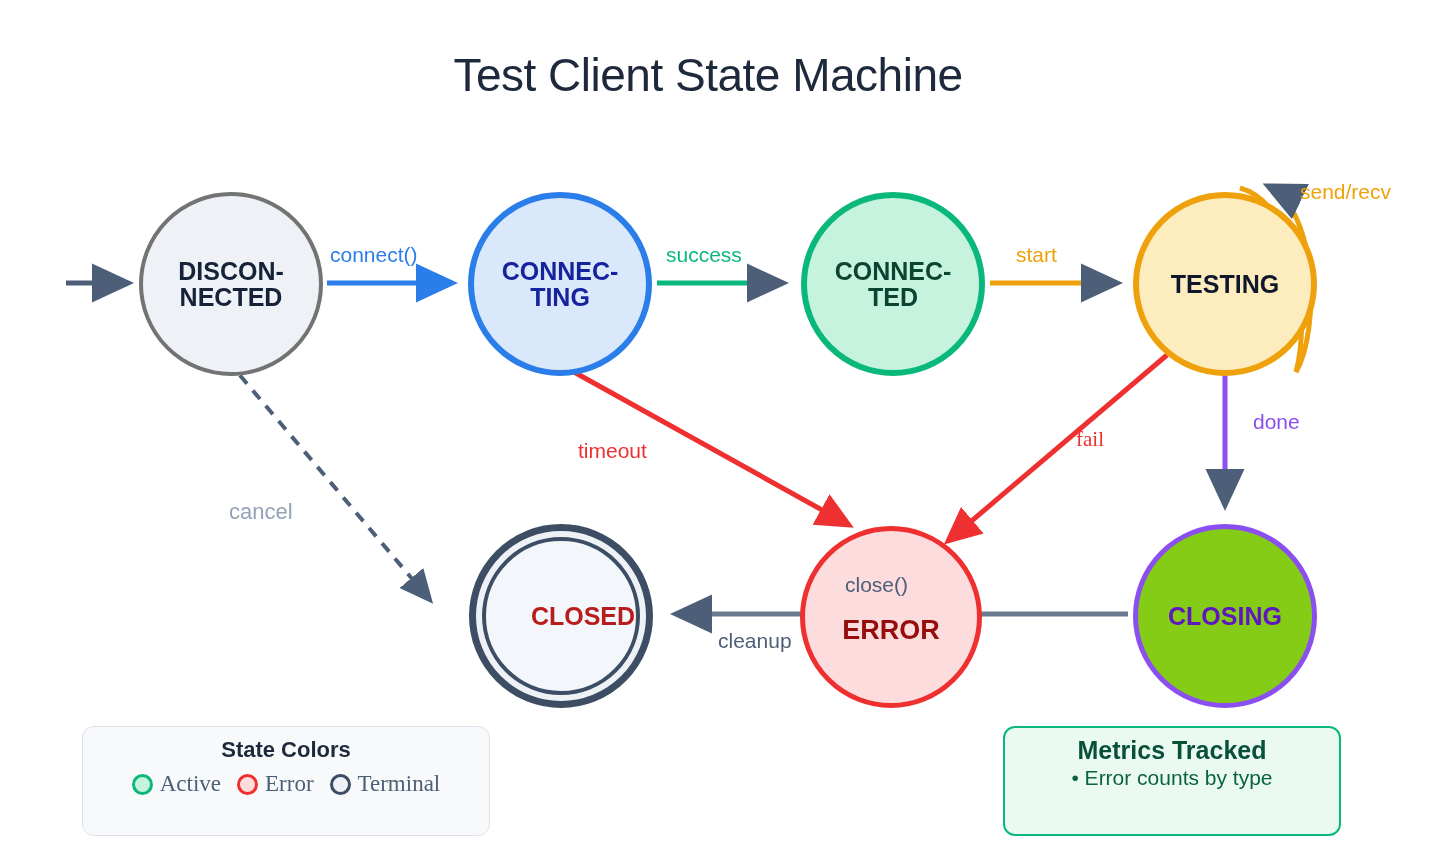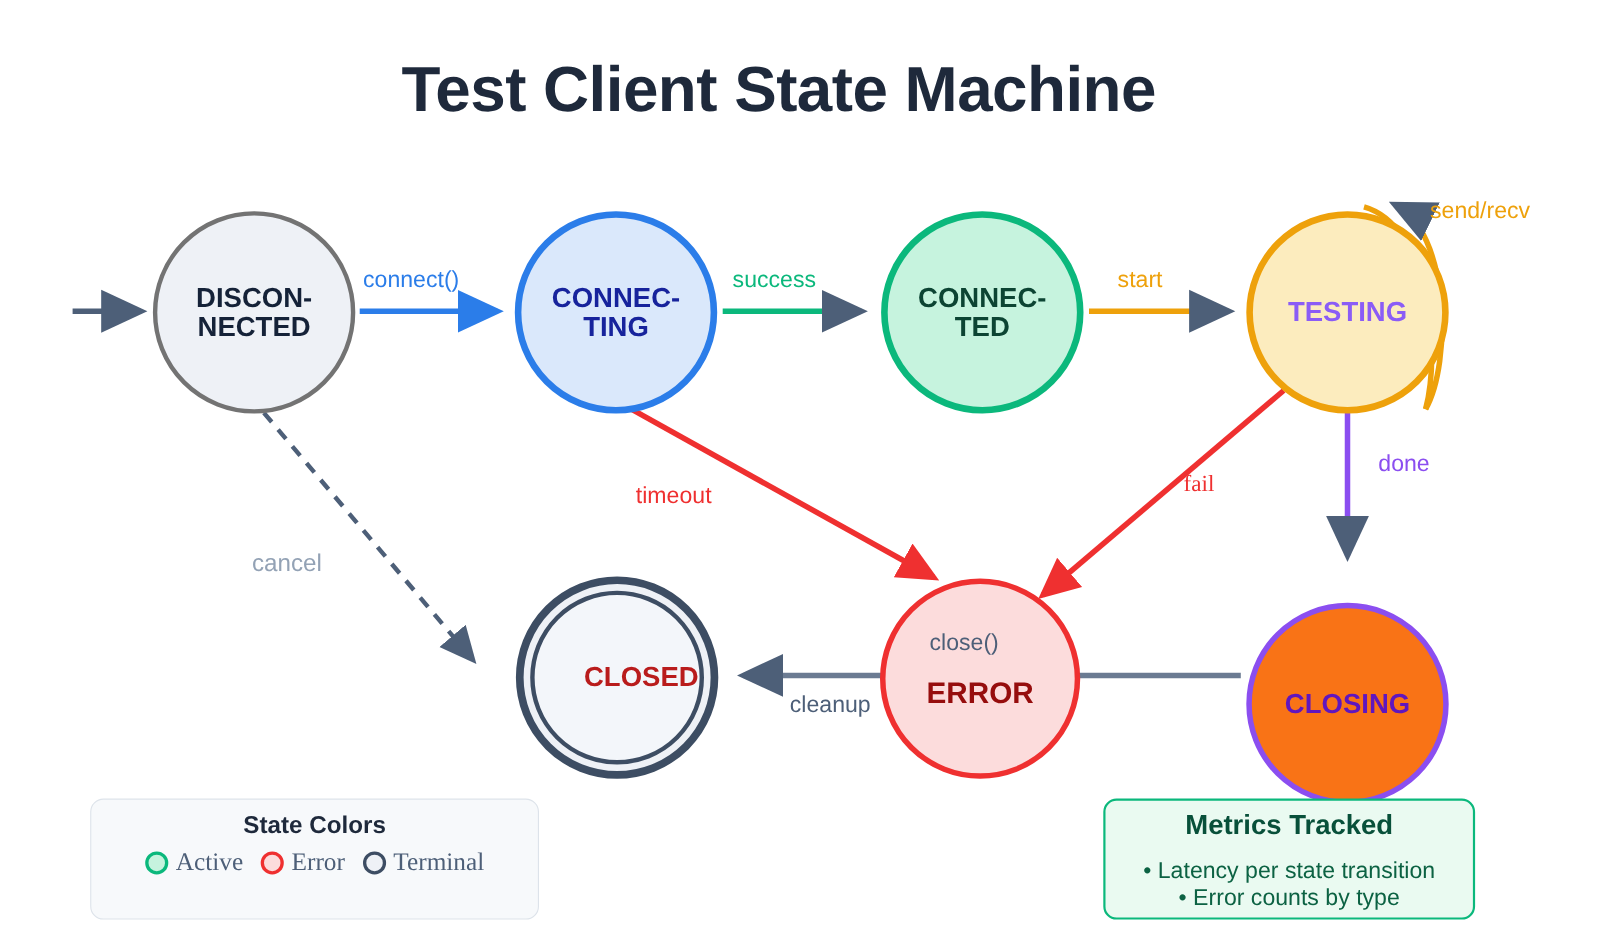--- a/index.html
+++ b/index.html
@@ -21,22 +21,22 @@
     inset: 0;
     width: 1456px;
     height: 855px;
   }
   .diagram-title {
     position: absolute;
     top: 48px;
     left: 0;
     width: 1416px;
     text-align: center;
-    font-size: 58px;
-    font-weight: bold;
+    font-size: 46px;
+    font-weight: normal;
     color: #1e293b;
     letter-spacing: -0.5px;
   }
   .node {
     position: absolute;
     border-radius: 50%;
     display: flex;
     align-items: center;
     justify-content: center;
     text-align: center;
@@ -68,21 +68,21 @@
     background: #c6f3de;
     border: 6px solid #0bb87c;
   }
   #node-connected .node-label { font-size: 25px; color: #0c4433; }
 
   #node-testing {
     left: 1133px; top: 192px; width: 184px; height: 184px;
     background: #fcecbe;
     border: 6px solid #eea10b;
   }
-  #node-testing .node-label { font-size: 25px; color: #8b5cf6; }
+  #node-testing .node-label { font-size: 25px; color: #0f172a; }
 
   #node-closed {
     left: 469px; top: 524px; width: 184px; height: 184px;
     background: #eef1f6;
     border: 7px solid #3d4d63;
   }
   #node-closed .node-label { font-size: 25px; color: #b91c1c; margin-left: 44px; }
   #node-closed::before {
     content: "";
     position: absolute;
@@ -94,22 +94,22 @@
   #node-closed .node-label { position: relative; z-index: 2; }
 
   #node-error {
     left: 800px; top: 526px; width: 182px; height: 182px;
     background: #fcdcdc;
     border: 5px solid #ef3030;
   }
   #node-error .node-label { font-size: 27px; color: #960d0d; margin-top: 26px; }
 
   #node-closing {
-    left: 1133px; top: 548px; width: 184px; height: 184px;
-    background: #f97316;
+    left: 1133px; top: 524px; width: 184px; height: 184px;
+    background: #84cc16;
     border: 5px solid #8b4ef0;
   }
   #node-closing .node-label { font-size: 25px; color: #6016be; }
 
   
   .edge-label {
     position: absolute;
     font-size: 21px;
     white-space: nowrap;
     pointer-events: none;
@@ -161,21 +161,21 @@
     box-sizing: border-box;
     display: inline-block;
   }
   #legend-metrics {
     left: 1003px; top: 726px; width: 338px; height: 110px;
     background: #eafaf1;
     border: 2px solid #0bb87c;
     padding-top: 8px;
   }
   #legend-metrics .legend-title {
-    font-size: 25px; font-weight: bold; color: #08503a; margin-bottom: 14px;
+    font-size: 25px; font-weight: bold; color: #08503a; margin-bottom: 0;
   }
   #legend-metrics .metric-line {
     font-size: 21px; color: #0c6243; line-height: 1.2;
   }
 </style>
 </head>
 <body>
 
 <svg id="canvas" viewBox="0 0 1456 855">
   <defs>
@@ -289,15 +289,14 @@
     </div>
     <div class="legend-item">
       <span class="swatch" style="background:#eef1f6;border:3px solid #3d4d63;"></span>
       <span>Terminal</span>
     </div>
   </div>
 </div>
 
 <div class="legend-box" id="legend-metrics">
   <div class="legend-title">Metrics Tracked</div>
-  <div class="metric-line">• Latency per state transition</div>
   <div class="metric-line">• Error counts by type</div>
 </div>
 
 </body></html>

